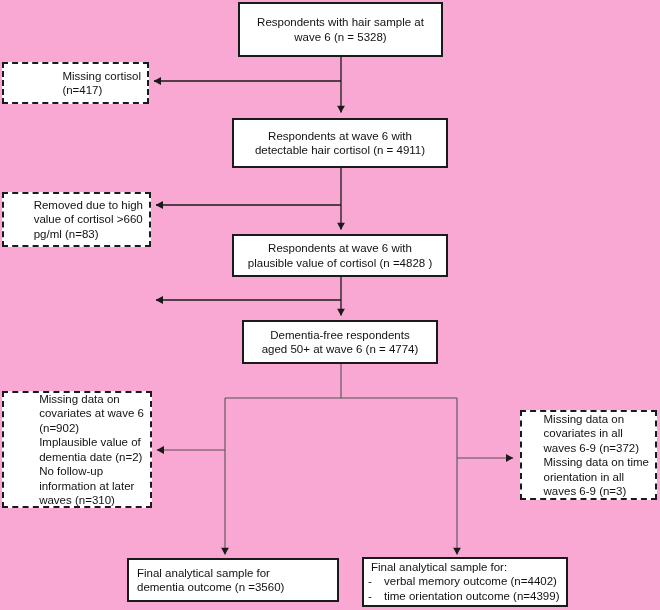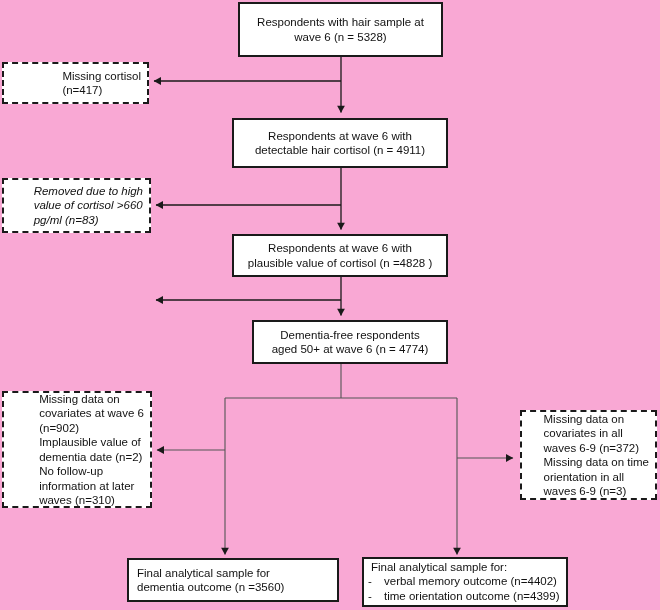--- a/index.html
+++ b/index.html
@@ -120,33 +120,33 @@
   <div class="node dashed left-align" style="left:2px; top:62px; width:147px; height:42px;">
     <div class="node-text">Missing cortisol
 (n=417)</div>
   </div>
 
   <div class="node solid center" style="left:232px; top:118px; width:216px; height:50px;">
     <div class="node-text">Respondents at wave 6 with
 detectable hair cortisol (n = 4911)</div>
   </div>
 
-  <div class="node dashed left-align" style="left:2px; top:178px; width:149px; height:55px;font-style:italic;">
+  <div class="node dashed left-align" style="left:2px; top:192px; width:149px; height:55px;">
     <div class="node-text">Removed due to high
 value of cortisol &gt;660
 pg/ml (n=83)</div>
   </div>
 
   <div class="node solid center" style="left:232px; top:234px; width:216px; height:43px;">
     <div class="node-text">Respondents at wave 6 with
 plausible value of cortisol (n =4828 )</div>
   </div>
 
 
-  <div class="node solid center" style="left:252px; top:320px; width:196px; height:44px;">
+  <div class="node solid center" style="left:242px; top:320px; width:196px; height:44px;">
     <div class="node-text">Dementia-free respondents
 aged 50+ at wave 6  (n = 4774)</div>
   </div>
 
   <div class="node dashed left-align" style="left:2px; top:391px; width:150px; height:117px;">
     <div class="node-text">Missing data on
 covariates at wave 6
 (n=902)
 Implausible value of
 dementia date (n=2)

